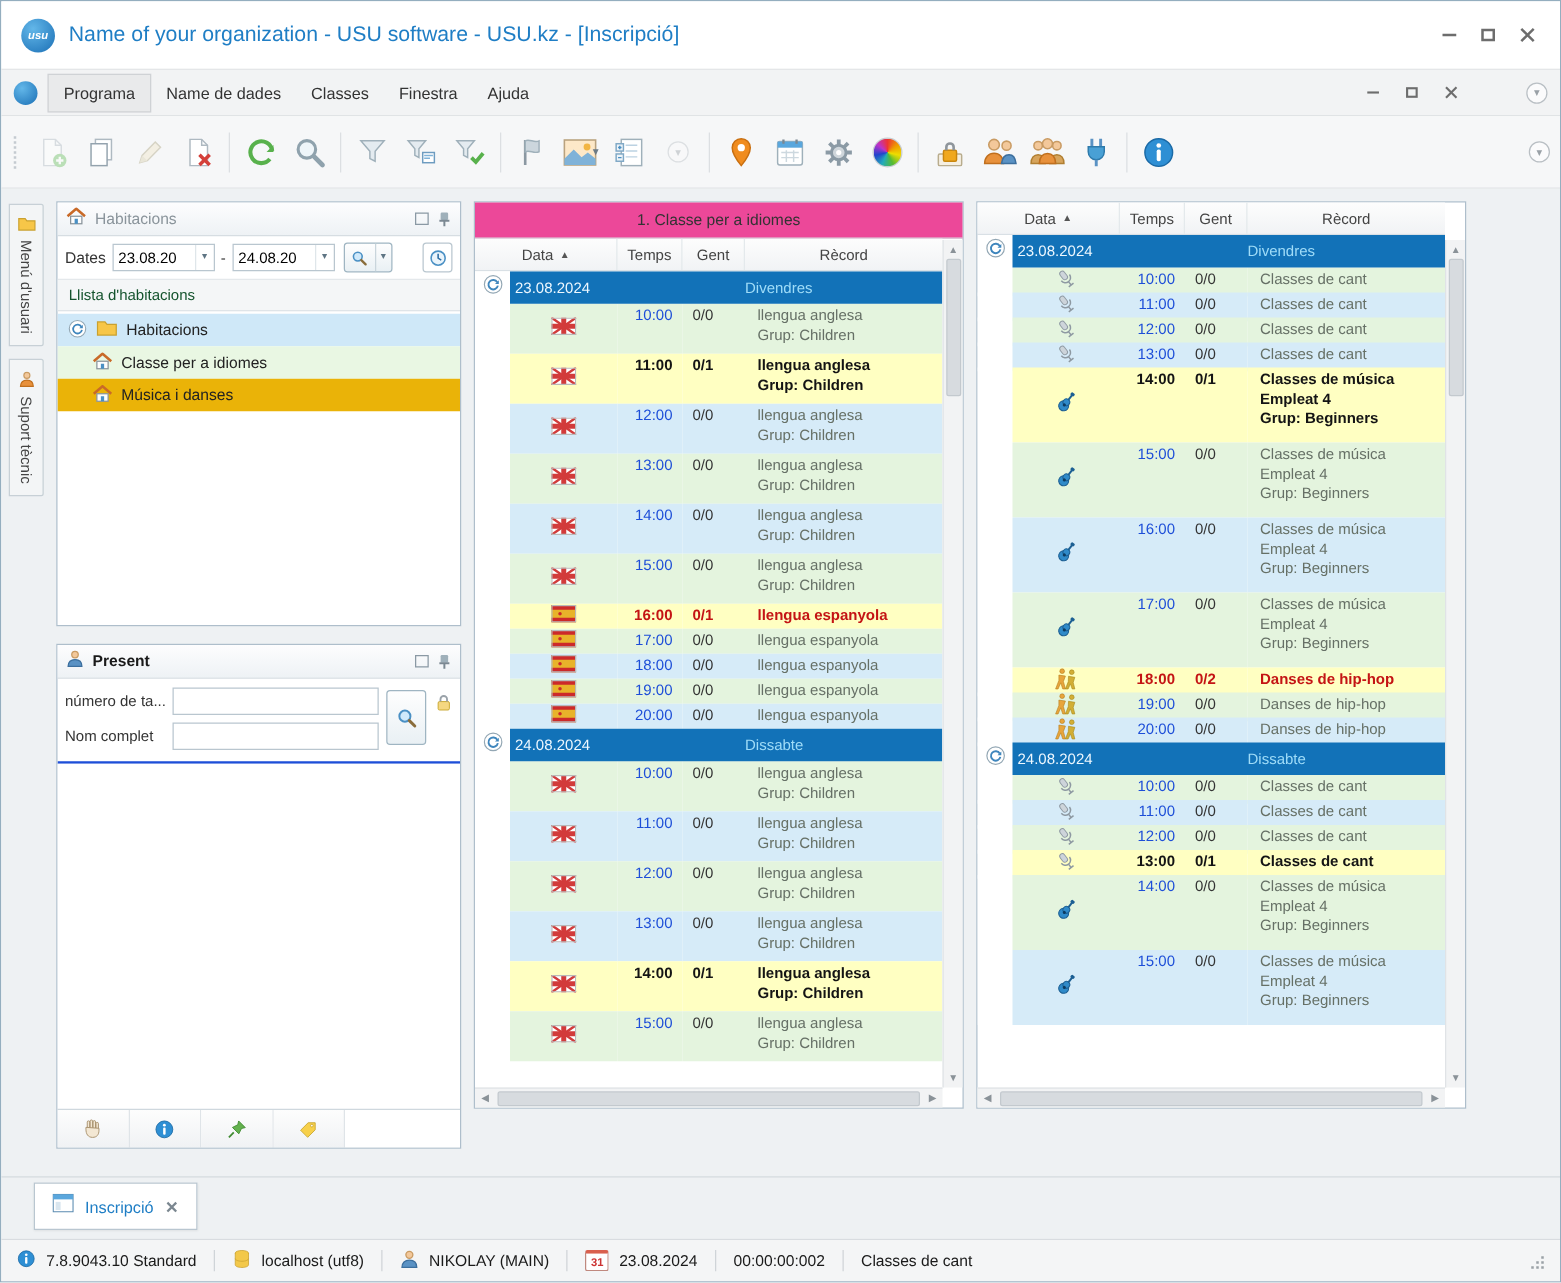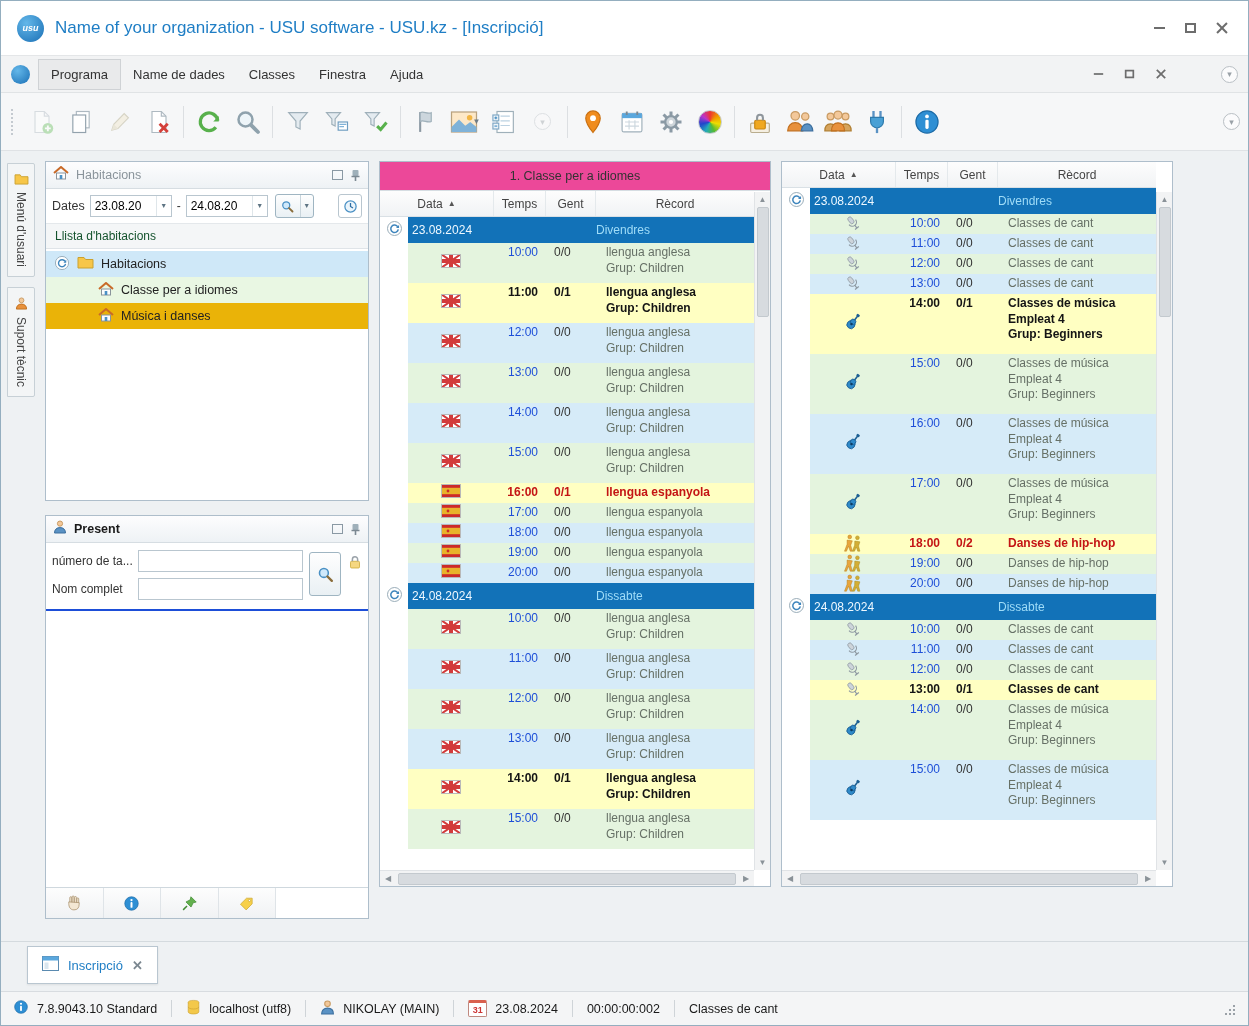--- a/index.html
+++ b/index.html
@@ -62,21 +62,21 @@
   .dash{font-size:12px;color:#333}
   .split-btn{display:flex;align-items:center;border:1px solid #9fb5c2;border-radius:3px;height:24px;background:linear-gradient(#fefefe,#e9f0f4);margin-left:2px}
   .split-main{width:24px;display:flex;justify-content:center}
   .split-arrow{width:13px;font-size:7px;color:#5f7584;text-align:center;border-left:1px solid #c9d5dc;line-height:22px}
   .clock-btn{margin-left:auto;width:24px;height:24px;border:1px solid #b9c6cf;border-radius:3px;background:#fff;display:flex;align-items:center;justify-content:center}
 
   .list-title{height:25px;background:#f4f6f7;border-bottom:1px solid #dfe4e8;display:flex;align-items:center;padding:0 9px;font-size:12px;color:#14532d;flex:0 0 auto}
   .tree{flex:1;font-size:12.5px;color:#222;padding-top:2px}
   .tree-row{height:26px;display:flex;align-items:center;gap:7px;padding-left:8px}
   .tree-row.sel{background:#cfe8f8}
-  .tree-row.child{padding-left:52px}
+  .tree-row.child{padding-left:28px}
   .tree-row.c-green{background:#e9f7e3}
   .tree-row.c-blue{background:#eab308}
 
   .present-form{display:flex;padding:7px 6px 3px;border-bottom:2px solid #1d4ed8;gap:6px;flex:0 0 auto}
   .pf-left{flex:1}
   .fr{display:flex;align-items:center;margin-bottom:6px}
   .fr label{width:86px;font-size:12px;color:#333;white-space:nowrap;overflow:hidden}
   .fr input{flex:1;height:22px;border:1px solid #b9c6cf;font-family:"Liberation Sans",sans-serif;font-size:12px;padding:0 4px}
   .pf-right{display:flex;align-items:flex-start;gap:5px;padding-top:2px}
   .big-search{width:32px;height:44px;border:1px solid #9fb5c2;border-radius:3px;background:linear-gradient(#fefefe,#e9f0f4);display:flex;align-items:center;justify-content:center}

